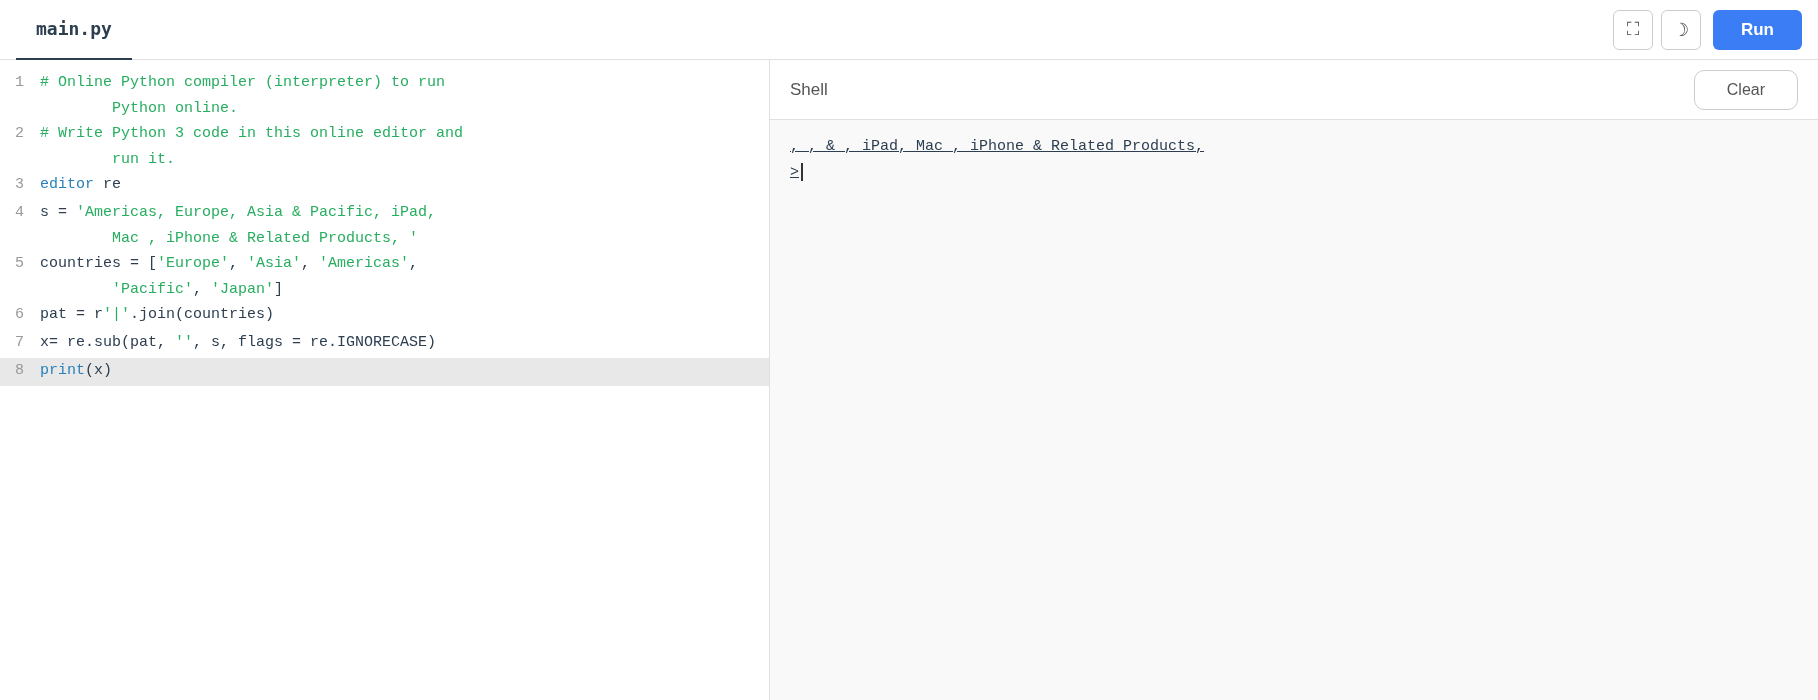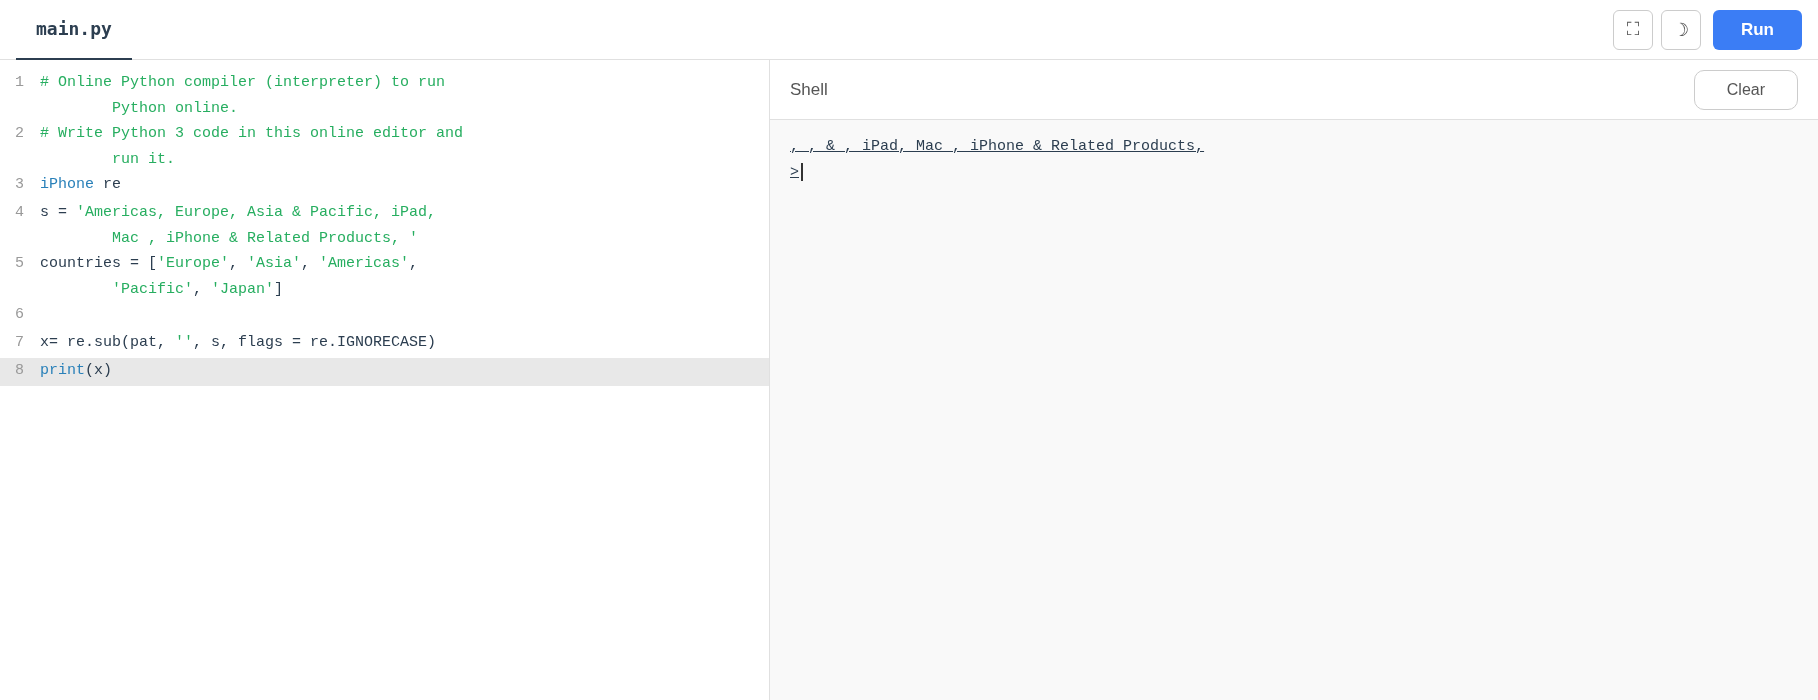--- a/index.html
+++ b/index.html
@@ -238,37 +238,38 @@
         </div>
 
         <div class="code-line">
           <span class="line-num">2</span>
           <span class="line-content"><span class="cmt"># Write Python 3 code in this online editor and
         run it.</span></span>
         </div>
 
         <div class="code-line">
           <span class="line-num">3</span>
-          <span class="line-content"><span class="kw">iPhone</span><span class="plain"> re</span></span>
+          <span class="line-content"><span class="kw">editor</span><span class="plain"> re</span></span>
         </div>
 
         <div class="code-line">
           <span class="line-num">4</span>
           <span class="line-content"><span class="plain">s = </span><span class="str">'Americas, Europe, Asia &amp; Pacific, iPad,
         Mac , iPhone &amp; Related Products, '</span></span>
         </div>
 
         <div class="code-line">
           <span class="line-num">5</span>
           <span class="line-content"><span class="plain">countries = [</span><span class="str">'Europe'</span><span class="plain">, </span><span class="str">'Asia'</span><span class="plain">, </span><span class="str">'Americas'</span><span class="plain">,
         </span><span class="str">'Pacific'</span><span class="plain">, </span><span class="str">'Japan'</span><span class="plain">]</span></span>
         </div>
 
         <div class="code-line">
           <span class="line-num">6</span>
+          <span class="line-content"><span class="plain">pat = r</span><span class="str">'|'</span><span class="plain">.join(countries)</span></span>
         </div>
 
         <div class="code-line">
           <span class="line-num">7</span>
           <span class="line-content"><span class="plain">x= re.sub(pat, </span><span class="str">''</span><span class="plain">, s, flags = re.IGNORECASE)</span></span>
         </div>
 
         <div class="code-line highlighted">
           <span class="line-num">8</span>
           <span class="line-content"><span class="fn">print</span><span class="plain">(x)</span></span>

